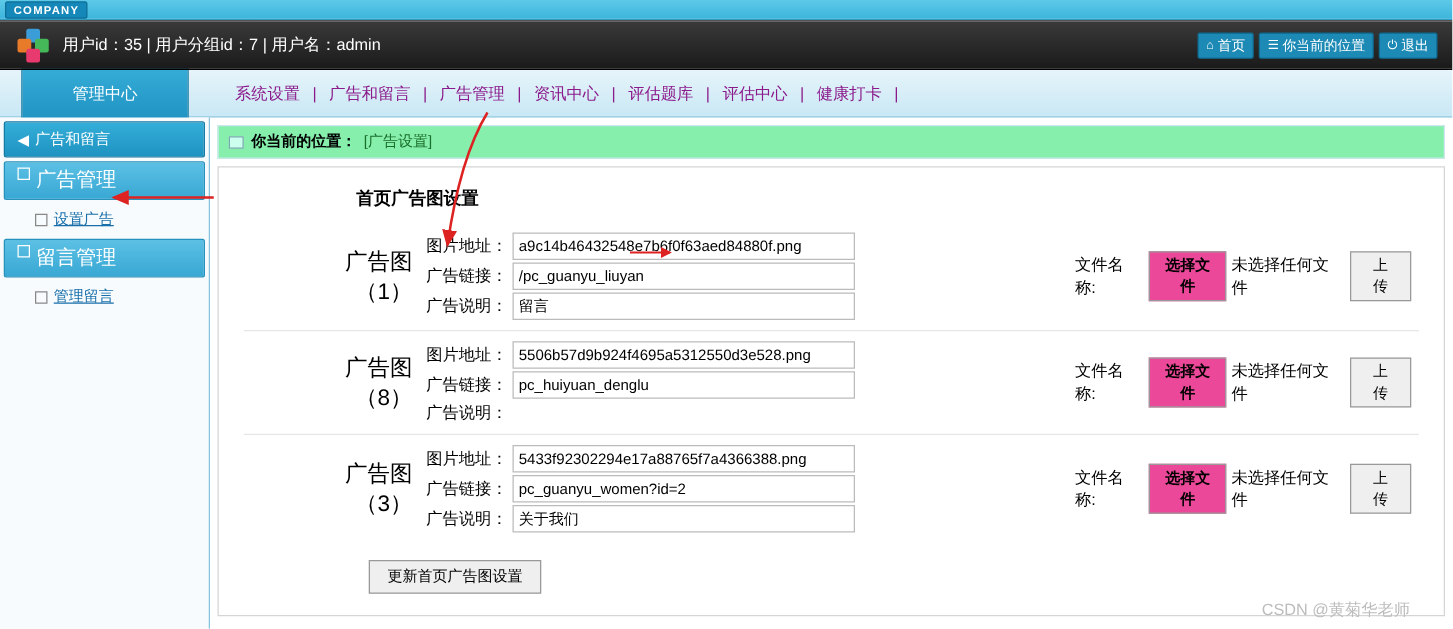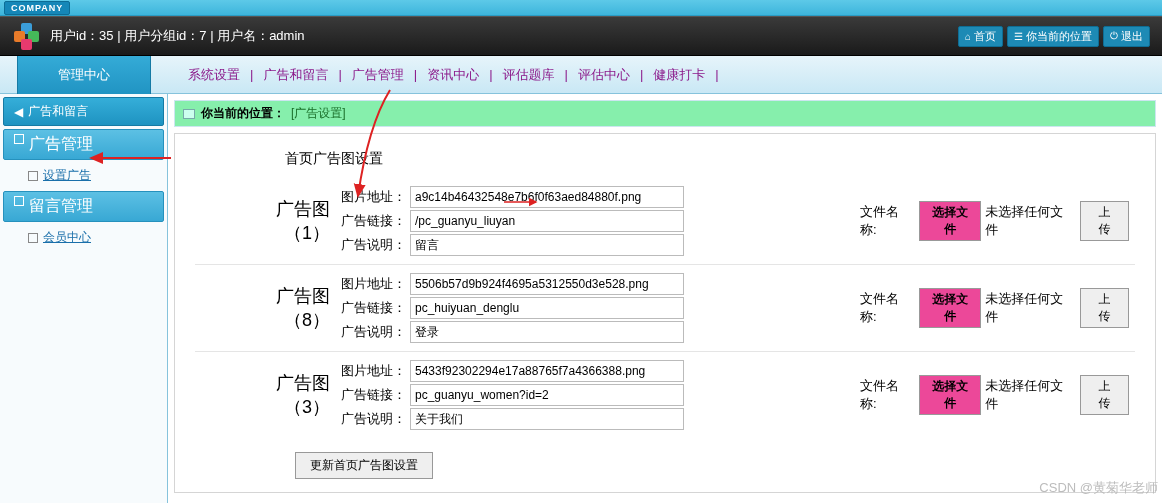--- a/index.html
+++ b/index.html
@@ -31,35 +31,35 @@
 .side-item { padding: 5px 10px 5px 24px; color: #333; cursor: pointer; display: flex; align-items: center; gap: 5px; margin: 1px 4px; }
 .side-item a { color: #1a6faa; text-decoration: underline; }
 .side-item.active a { color: #1a6faa; }
 .sq { width: 10px; height: 10px; border: 1px solid #fff; display: inline-block; }
 .sq.small { border-color: #888; }
 .main { flex: 1; padding: 6px; }
 .breadcrumb { border: 1px solid #cde6f0; background: #86efac; padding: 4px 8px; font-size: 12px; display: flex; align-items: center; gap: 6px; }
 .bc-ic { width: 12px; height: 10px; border: 1px solid #7aa; background: #cfe; display: inline-block; }
 .bc-current { color: #1a6f2a; }
 .content { border: 1px solid #d5d5d5; margin-top: 6px; padding: 12px 20px; background: #fff; min-height: 360px; }
-.content h3 { font-size: 14px; font-weight: normal; margin: 4px 0 10px 90px; }
+.content h3 { font-size: 14px; font-weight: bold; margin: 4px 0 10px 90px; }
 .ad-row { display: flex; align-items: center; padding: 6px 0; border-bottom: 1px solid #e5e5e5; }
 .ad-row:last-of-type { border-bottom: none; }
 .ad-label { width: 100px; font-size: 18px; text-align: right; padding-left: 4px; margin-left: 35px; }
 .ad-fields { width: 420px; }
 .field-line { display: flex; align-items: center; margin: 2px 0; }
 .field-label { width: 80px; text-align: right; font-size: 13px; padding-right: 4px; }
 .field-line input[type=text] { width: 274px; height: 22px; border: 1px solid #bbb; padding: 0 4px; font-size: 12px; }
 .file-area { flex: 1; display: flex; align-items: center; padding-left: 110px; font-size: 13px; gap: 4px; }
 .file-btn { background: #ec4899; border: 1px solid #999; padding: 2px 6px; font-size: 12px; cursor: pointer; font-weight: bold; }
 .upload-btn { margin-left: auto; margin-right: 6px; background: #efefef; border: 1px solid #999; padding: 2px 10px; font-size: 12px; cursor: pointer; }
 .submit-btn { margin: 14px 0 0 100px; background: #efefef; border: 1px solid #999; padding: 4px 14px; font-size: 12px; cursor: pointer; }
 .arrow { position: absolute; pointer-events: none; }
 .arrow svg { display: block; }
-.watermark { position: absolute; right: 4px; bottom: 6px; color: #bcbcbc; font-size: 13px; }
+.watermark { position: absolute; right: 34px; bottom: 6px; color: #bcbcbc; font-size: 13px; }
 </style>
 </head>
 <body>
 
 <div class="topbar">
   <span class="company-tag">COMPANY</span>
 </div>
 
 <div class="header">
   <div class="logo-cube">
@@ -121,21 +121,21 @@
         <div class="side-item active">
           <span class="sq small"></span>
           <a>设置广告</a>
         </div>
         <div class="side-sub-title">
           <span class="sq"></span>
           <span>留言管理</span>
         </div>
         <div class="side-item">
           <span class="sq small"></span>
-          <a>会员中心</a>
+          <a>管理留言</a>
         </div>
       </div>
   </div>
 
   <div class="main">
     <div class="breadcrumb">
       <span class="bc-ic"></span>
       <b>你当前的位置：</b>
       <span class="bc-current">[广告设置]</span>
     </div>
@@ -171,21 +171,20 @@
               <div class="field-line">
                 <div class="field-label">图片地址：</div>
                 <input type="text" value="5506b57d9b924f4695a5312550d3e528.png" style="">
               </div>
               <div class="field-line">
                 <div class="field-label">广告链接：</div>
                 <input type="text" value="pc_huiyuan_denglu" style="">
               </div>
               <div class="field-line">
                 <div class="field-label">广告说明：</div>
-                <input type="text" value="登录" style="">
               </div>
             </div>
             <div class="file-area">
               <span>文件名称:</span>
               <button class="file-btn">选择文件</button>
               <span>未选择任何文件</span>
               <button class="upload-btn">上 传</button>
             </div>
           </div>
           <div class="ad-row">

